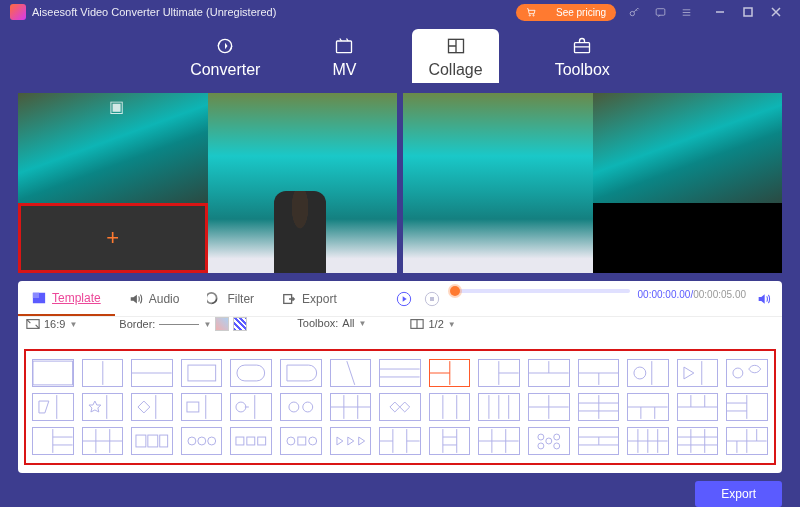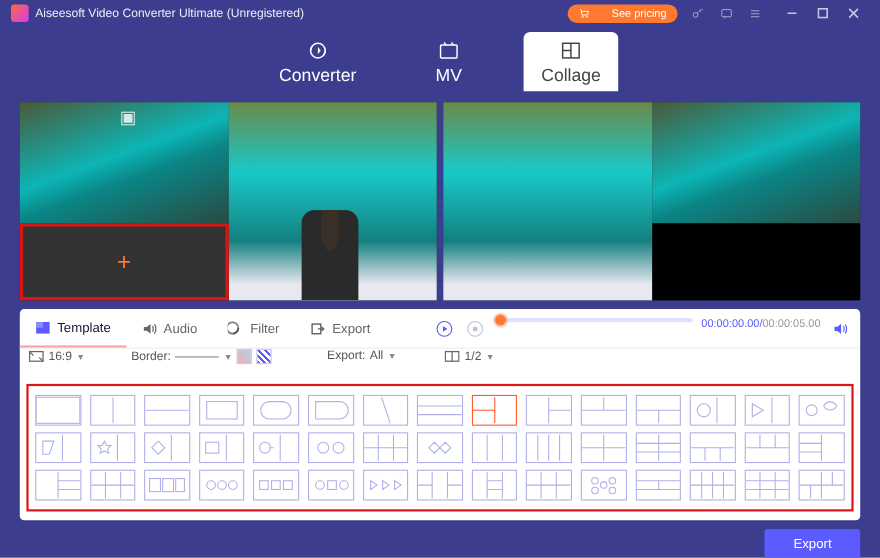--- a/index.html
+++ b/index.html
@@ -33,21 +33,21 @@
 .ed-add{grid-column:1;grid-row:2;border:3px solid #d91515;background:#333;display:flex;align-items:center;justify-content:center;cursor:pointer;}
 .ed-add-plus{color:#ff7a30;font-size:22px;font-weight:300;}
 .preview{display:grid;grid-template-columns:1fr 1fr;grid-template-rows:110px 1fr;}
 .pv-img1{background:linear-gradient(160deg,#4a5a3a 0%,#0db5b5 45%,#0a8585 60%,#2a4a42 100%);}
 .pv-black{background:#000;}
 .pv-img2{background:linear-gradient(180deg,#6a8a4a 0%,#1ac8c8 35%,#16a0a0 55%,#148080 70%,#e8e8f0 92%);grid-row:1/3;}
 
 .panel{background:#fff;margin:0 18px;border-radius:4px;flex:1;display:flex;flex-direction:column;padding-bottom:8px;}
 .subtabs{display:flex;align-items:center;height:36px;border-bottom:1px solid #eee;}
 .subtab{display:flex;align-items:center;gap:6px;padding:0 14px;font-size:12px;color:#666;cursor:pointer;height:100%;}
-.subtab.active{color:#0f172a;border-bottom:2px solid #fca5a5;}
+.subtab.active{color:#ec4899;border-bottom:2px solid #c2410c;text-decoration:underline;}
 .subtab-icon{width:14px;height:14px;display:flex;align-items:center;justify-content:center;}
 .subtab-icon svg{width:14px;height:14px;}
 .spacer{flex:1;}
 .playbar{display:flex;align-items:flex-start;gap:8px;padding-right:8px;}
 .pbtn{width:20px;height:20px;display:flex;align-items:center;justify-content:center;cursor:pointer;}
 .pbtn svg{width:16px;height:16px;}
 .timeline{width:180px;height:4px;background:#e0e0ff;position:relative;border-radius:2px;}
 .timeline-dot{position:absolute;left:0;top:-3px;width:10px;height:10px;border-radius:50%;background:#ff7a30;box-shadow:0 0 0 2px rgba(255,122,48,.3);}
 .timecode{font-size:10px;color:#5b5bff;}
 .timecode .dur{color:#999;}
@@ -145,20 +145,29 @@
     </div>
     <div class="tab active">
       <div class="tab-icon">
           <svg viewBox="0 0 24 24">
             <rect x="3" y="4" width="18" height="16"></rect>
             <path d="M12 4v16M3 12h9"></path>
           </svg>
         </div>
       <span>Collage</span>
     </div>
+    <div class="tab">
+      <div class="tab-icon">
+          <svg viewBox="0 0 24 24">
+            <rect x="3" y="8" width="18" height="12" rx="1"></rect>
+            <path d="M9 8V6a3 3 0 0 1 6 0v2M3 13h18"></path>
+          </svg>
+        </div>
+      <span>Toolbox</span>
+    </div>
   </div>
 
   <div class="stage">
     <div class="editor">
       <div class="ed-cell ed-img1">
           <span class="star">▣</span>
         </div>
       <div class="ed-cell ed-img2">
           <div class="ed-person"></div>
         </div>
@@ -256,21 +265,21 @@
         <span>Border:</span>
         <div class="dd">
             <div class="border-line"></div>
             <span class="dd-caret">▼</span>
           </div>
         <div class="bswatch" style="background:linear-gradient(45deg,#f0b0b0,#b0d0f0);"></div>
         <div class="bswatch stripe"></div>
       </div>
       <div style="width:30px"></div>
       <div class="tbitem">
-        <span>Export:</span>
+        <span>Toolbox:</span>
         <div class="dd">
             <span>All</span>
             <span class="dd-caret">▼</span>
           </div>
       </div>
       <div style="width:24px"></div>
       <div class="tbitem">
         <div class="tbicon">
             <svg viewBox="0 0 16 16" fill="none" stroke="#666" stroke-width="1.3">
               <rect x="1" y="3" width="14" height="10"></rect>

